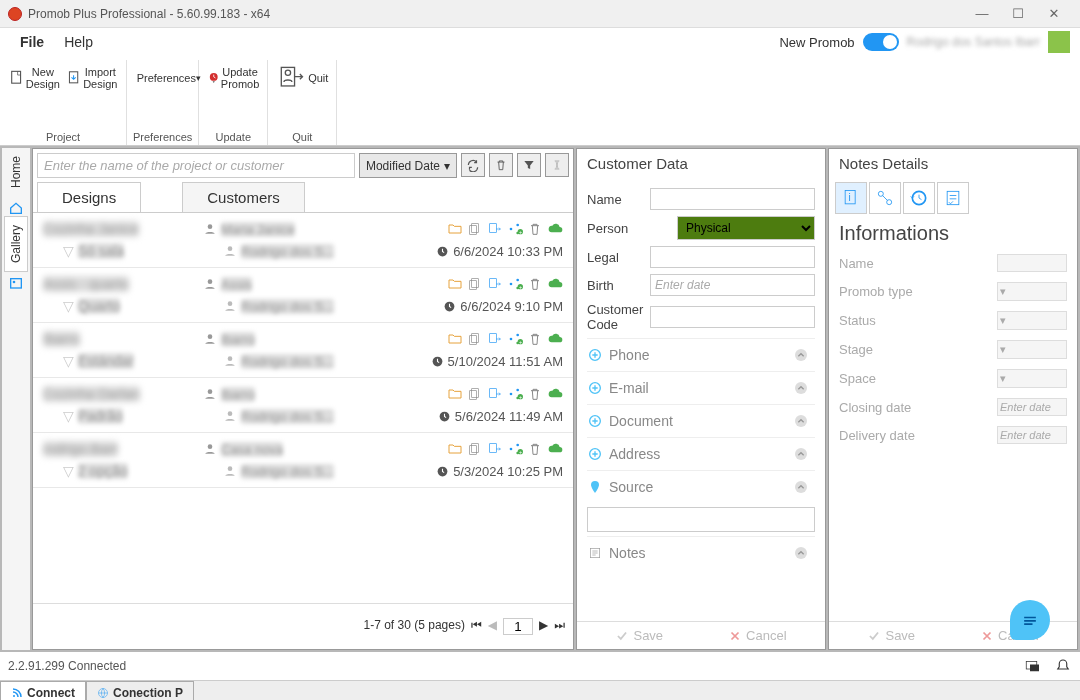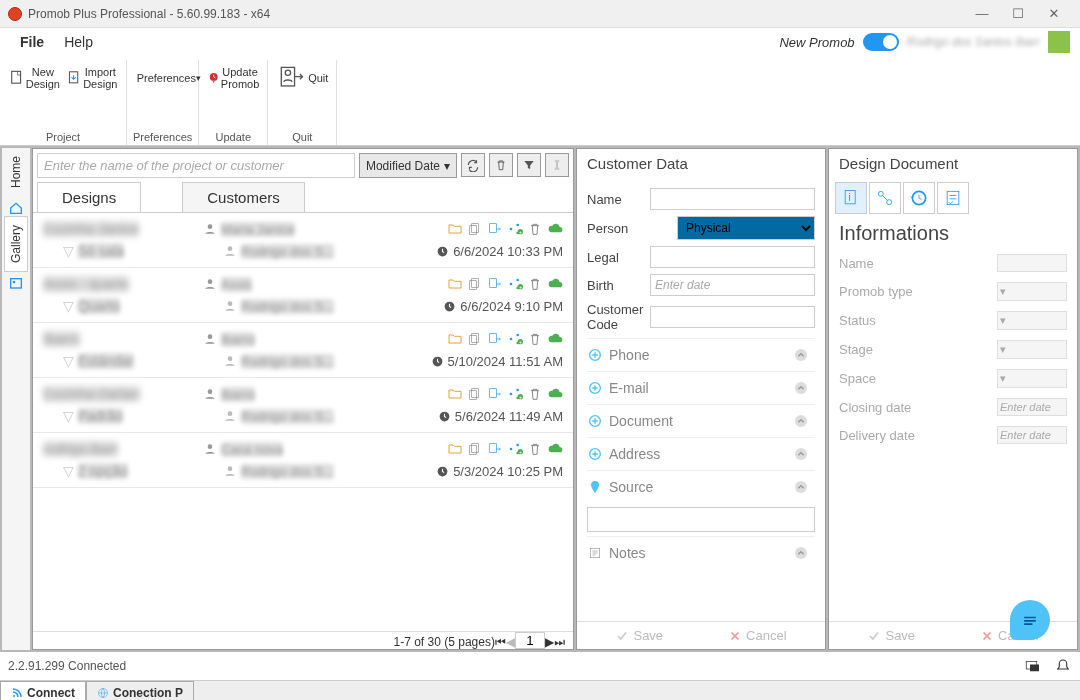--- a/index.html
+++ b/index.html
@@ -9,21 +9,21 @@
 .titlebar { height: 28px; background: #f0f0f0; display: flex; align-items: center; padding: 0 8px; border-bottom: 1px solid #ddd; }
 .titlebar .app-icon { width: 14px; height: 14px; border-radius: 50%; background: #d42; border: 1px solid #b22; margin-right: 6px; }
 .titlebar .title { font-size: 12px; color: #555; }
 .titlebar .win-controls { margin-left: auto; display: flex; }
 .titlebar .win-controls div { width: 36px; height: 28px; display: flex; align-items: center; justify-content: center; color: #666; font-size: 13px; }
 
 
 .menubar { height: 28px; display: flex; align-items: center; padding: 0 10px; }
 .menubar .menu-item { padding: 4px 10px; font-size: 14px; }
 .menubar .menu-item.active { font-weight: bold; }
-.menubar .right { margin-left: auto; display: flex; align-items: center; gap: 8px; font-style: italic; }
+.menubar .right { margin-left: auto; display: flex; align-items: center; gap: 8px; }
 .toggle { width: 36px; height: 18px; border-radius: 9px; background: #2196f3; position: relative; }
 .toggle::after { content:''; position:absolute; right:2px; top:2px; width:14px; height:14px; background:#fff; border-radius:50%; }
 .user-name { color:#aaa; filter: blur(2px); font-size:12px; }
 .user-avatar { width:22px; height:22px; background:#8bc34a; }
 
 
 .ribbon { height: 90px; display: flex; border-bottom: 1px solid #ccc; padding-top: 4px; }
 .ribbon-group { display: flex; flex-direction: column; align-items: center; padding: 0 6px; border-right: 1px solid #e0e0e0; }
 .ribbon-items { display: flex; gap: 2px; }
 .ribbon-btn { display: flex; flex-direction: row; align-items: center; width: 56px; padding: 2px; font-size: 11px; text-align: center; }
@@ -55,30 +55,30 @@
 .list-row { border-bottom: 1px solid #e8e8e8; padding: 8px 10px; }
 .list-row-top { display: flex; align-items: center; }
 .list-row-bottom { display: flex; align-items: center; margin-top: 6px; padding-left: 20px; }
 .blur-text { color:#999; filter: blur(3px); background:#ddd; border-radius:3px; }
 .blur-text.sm { filter: blur(2px); }
 .row-name { width: 160px; font-size: 14px; color:#555; }
 .row-cust { width: 120px; font-size: 13px; color:#777; display:flex; align-items:center; gap:4px; }
 .row-actions { margin-left: auto; display: flex; gap: 4px; align-items: center; }
 .row-actions svg { width:16px; height:16px; }
 .row-date { margin-left: auto; display:flex; align-items:center; gap:4px; font-size: 13px; color:#555; }
-.pagination { display:flex; align-items:flex-end; justify-content:flex-end; padding: 0 8px; border-top:1px solid #ddd; font-size:12px; }
+.pagination { display:flex; align-items:flex-start; justify-content:flex-end; padding: 14px 8px; gap:6px; border-top:1px solid #ddd; font-size:12px; }
 .page-input { width:30px; text-align:center; border:1px solid #ccc; }
 
 
 .panel-title { padding: 6px 10px; font-size: 15px; color:#444; }
 .panel-body { padding: 4px 10px; flex:1; overflow-y:auto; }
 .form-row { display:flex; align-items:center; margin: 6px 0; font-size: 13px; }
 .form-row label { width: 90px; color:#444; }
 .form-row input, .form-row select { flex:1; border:1px solid #ccc; padding: 3px 4px; font-size:12px; }
-.form-row select { background:#0369a1; }
+.form-row select { background:#4d7c0f; }
 .section-row { display:flex; align-items:center; padding: 8px 0; border-top:1px solid #eee; color:#888; font-size:14px; }
 .section-row svg { width:16px; height:16px; margin-right:6px; }
 .section-row .chev { margin-left:auto; }
 .panel-footer { display:flex; justify-content:space-around; padding:6px; border-top:1px solid #ddd; color:#bbb; font-size:13px; }
 .panel-footer span { display:flex; align-items:center; gap:4px; }
 
 .right .icon-tabs { display:flex; padding:4px 6px; gap:2px; }
 .right .icon-tab { width:32px; height:32px; border:1px solid #ccc; display:flex; align-items:center; justify-content:center; }
 .right .icon-tab.active { background:#e0f0ff; }
 .right .icon-tab svg { width:20px; height:20px; }
@@ -602,21 +602,21 @@
       <span>
           <svg width="14" height="14" viewBox="0 0 24 24">
             <path d="M6 6l12 12M18 6l-12 12" stroke="#e99" stroke-width="3"></path>
           </svg>
           <span>Cancel</span>
         </span>
     </div>
   </div>
 
   <div class="panel right">
-    <div class="panel-title">Design Document</div>
+    <div class="panel-title">Notes Details</div>
     <div class="icon-tabs">
       <div class="icon-tab active">
           <svg viewBox="0 0 24 24">
             <rect x="5" y="3" width="12" height="16" fill="none" stroke="#2196f3"></rect>
             <text x="9" y="15" font-size="12" fill="#2196f3">i</text>
           </svg>
         </div>
       <div class="icon-tab">
           <svg viewBox="0 0 24 24">
             <circle cx="7" cy="7" r="3" fill="none" stroke="#2196f3"></circle>

